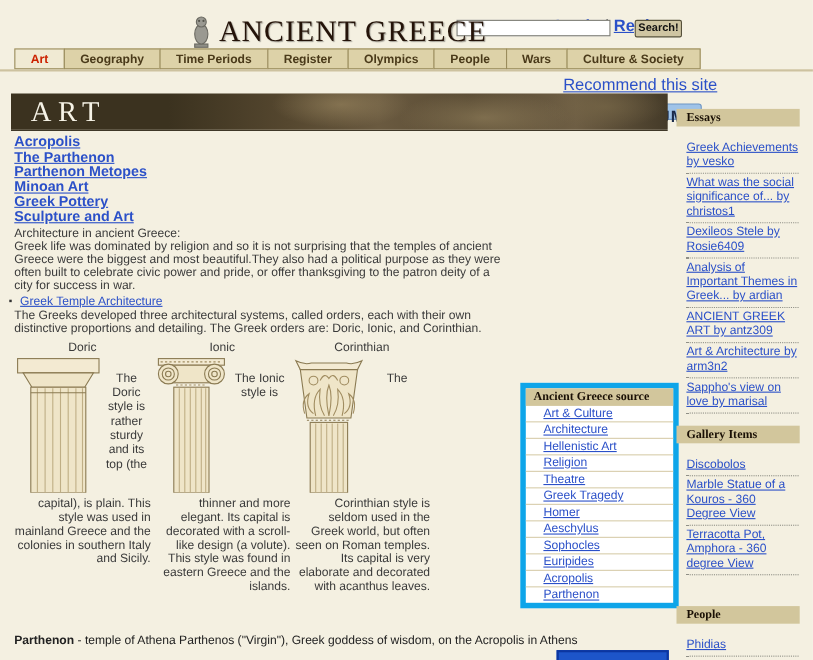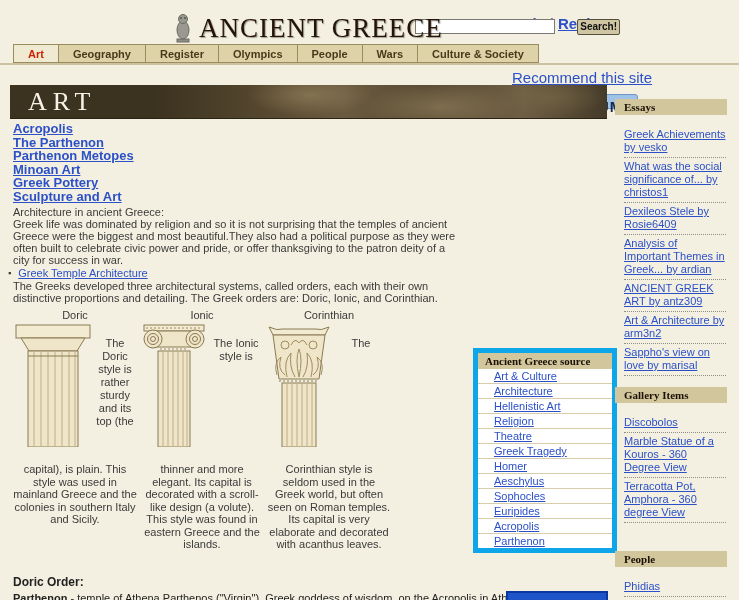--- a/index.html
+++ b/index.html
@@ -7,21 +7,21 @@
   .page{position:relative;width:739px;height:600px;background:#f4f0e1;overflow:hidden;}
 
   a{color:#2b50c8;text-decoration:underline;cursor:pointer;}
 
   
   .auth{position:absolute;top:15px;left:0;width:618px;text-align:right;font-size:15px;color:#444;}
   .auth a{font-weight:bold;}
   .search-row{position:absolute;top:17px;left:0;width:620px;text-align:right;}
   .search-input{width:140px;height:15px;border:1px solid #7a7a72;background:#fff;font-size:11px;vertical-align:middle;box-sizing:border-box;}
   .search-btn{margin-left:18px;font-size:10px;font-weight:bold;background:#cfc5a2;border:1px solid #55503a;border-radius:2px;padding:0 2px;height:16px;vertical-align:middle;color:#111;cursor:pointer;}
-  .logo{position:absolute;top:13px;left:173px;display:flex;align-items:flex-start;gap:6px;}
+  .logo{position:absolute;top:13px;left:173px;display:flex;align-items:center;gap:6px;}
   .logo-title{font-family:"Liberation Serif",serif;font-size:27px;color:#241309;letter-spacing:1px;text-shadow:1px 1px 1px rgba(0,0,0,.35);white-space:nowrap;}
 
   
   .tabs{position:absolute;top:44px;left:14px;display:flex;height:19px;}
   .tab{border:1px solid #9a8c5c;background:#ddd2a8;color:#4a3a1a;font-size:11px;font-weight:bold;line-height:19px;padding:0 14px;margin-left:-1px;white-space:nowrap;cursor:pointer;}
   .tab[data-active="true"]{background:#f0ead3;color:#cc2200;}
   .nav-rule{position:absolute;top:63px;left:0;width:739px;height:2px;background:#cdc2a0;}
 
   
   .toolbar{position:absolute;top:68px;left:22px;display:flex;gap:18px;}
@@ -49,21 +49,21 @@
   .intro-heading{margin-top:3px;}
   .para{margin:0;}
   .bullet-line{margin:1px 0 1px -5px;}
   .bullet-line::before{content:"▪";color:#333;font-size:9px;margin-right:4px;vertical-align:1px;}
 
   .orders{display:flex;gap:3px;margin-top:5px;width:382px;}
   .order{width:124px;text-align:center;}
   .order-label{color:#3a3a3a;margin-bottom:2px;}
   .order-top{display:flex;align-items:flex-start;}
   .order-side{flex:1;padding-top:14px;line-height:13px;}
-  .order-below{line-height:12.5px;margin-top:16px;}
+  .order-below{line-height:12.5px;margin-top:4px;text-align:right;}
   .colsvg{display:block;}
 
   
   .source-box{position:absolute;top:348px;left:473px;width:134px;border:5px solid #0ea5e9;background:#ffffff;font-size:11px;}
   .source-head{background:#d2c69c;color:#1a1005;font-family:"Liberation Serif",serif;font-weight:bold;font-size:11px;padding:2px 0 2px 7px;}
   .source-list{list-style:none;margin:0;padding:0;}
   .source-list li{padding:1px 0 1px 16px;border-top:1px solid #d8cdab;line-height:12px;}
   .source-list li:first-child{border-top:none;}
 
   
@@ -104,20 +104,21 @@
         <circle cx="8" cy="5" r="1" fill="#55544c"></circle>
           <circle cx="12" cy="5" r="1" fill="#55544c"></circle>
       </svg>
     </span>
     <span class="logo-title">ANCIENT GREECE</span>
   </div>
 
   <div class="tabs">
     <div class="tab" data-active="true">Art</div>
       <div class="tab" data-active="false">Geography</div>
+      <div class="tab" data-active="false">Time Periods</div>
       <div class="tab" data-active="false">Register</div>
       <div class="tab" data-active="false">Olympics</div>
       <div class="tab" data-active="false">People</div>
       <div class="tab" data-active="false">Wars</div>
       <div class="tab" data-active="false">Culture &amp; Society</div>
   </div>
   <div class="nav-rule"></div>
 
   <div class="toolbar">
     <button class="tbtn btn-glossary">GLOSSARY</button>
@@ -283,18 +284,17 @@
       <section class="sb-sec">
         <div class="sb-head">People</div>
         <ul class="sb-list">
           <li class="sb-item"><a>Phidias</a></li>
           <li class="sb-item"><a>Praxiteles</a></li>
         </ul>
       </section>
   </div>
 
   <div class="bottom">
-    <div class="bottom-head">Doric Order:</div>
     <p class="para"><span class="term">Parthenon</span><span> - temple of Athena Parthenos ("Virgin"), Greek goddess of wisdom, on the Acropolis in Athens</span></p>
   </div>
   <div class="blue-box"></div>
 
 </div>
 
 </body></html>

